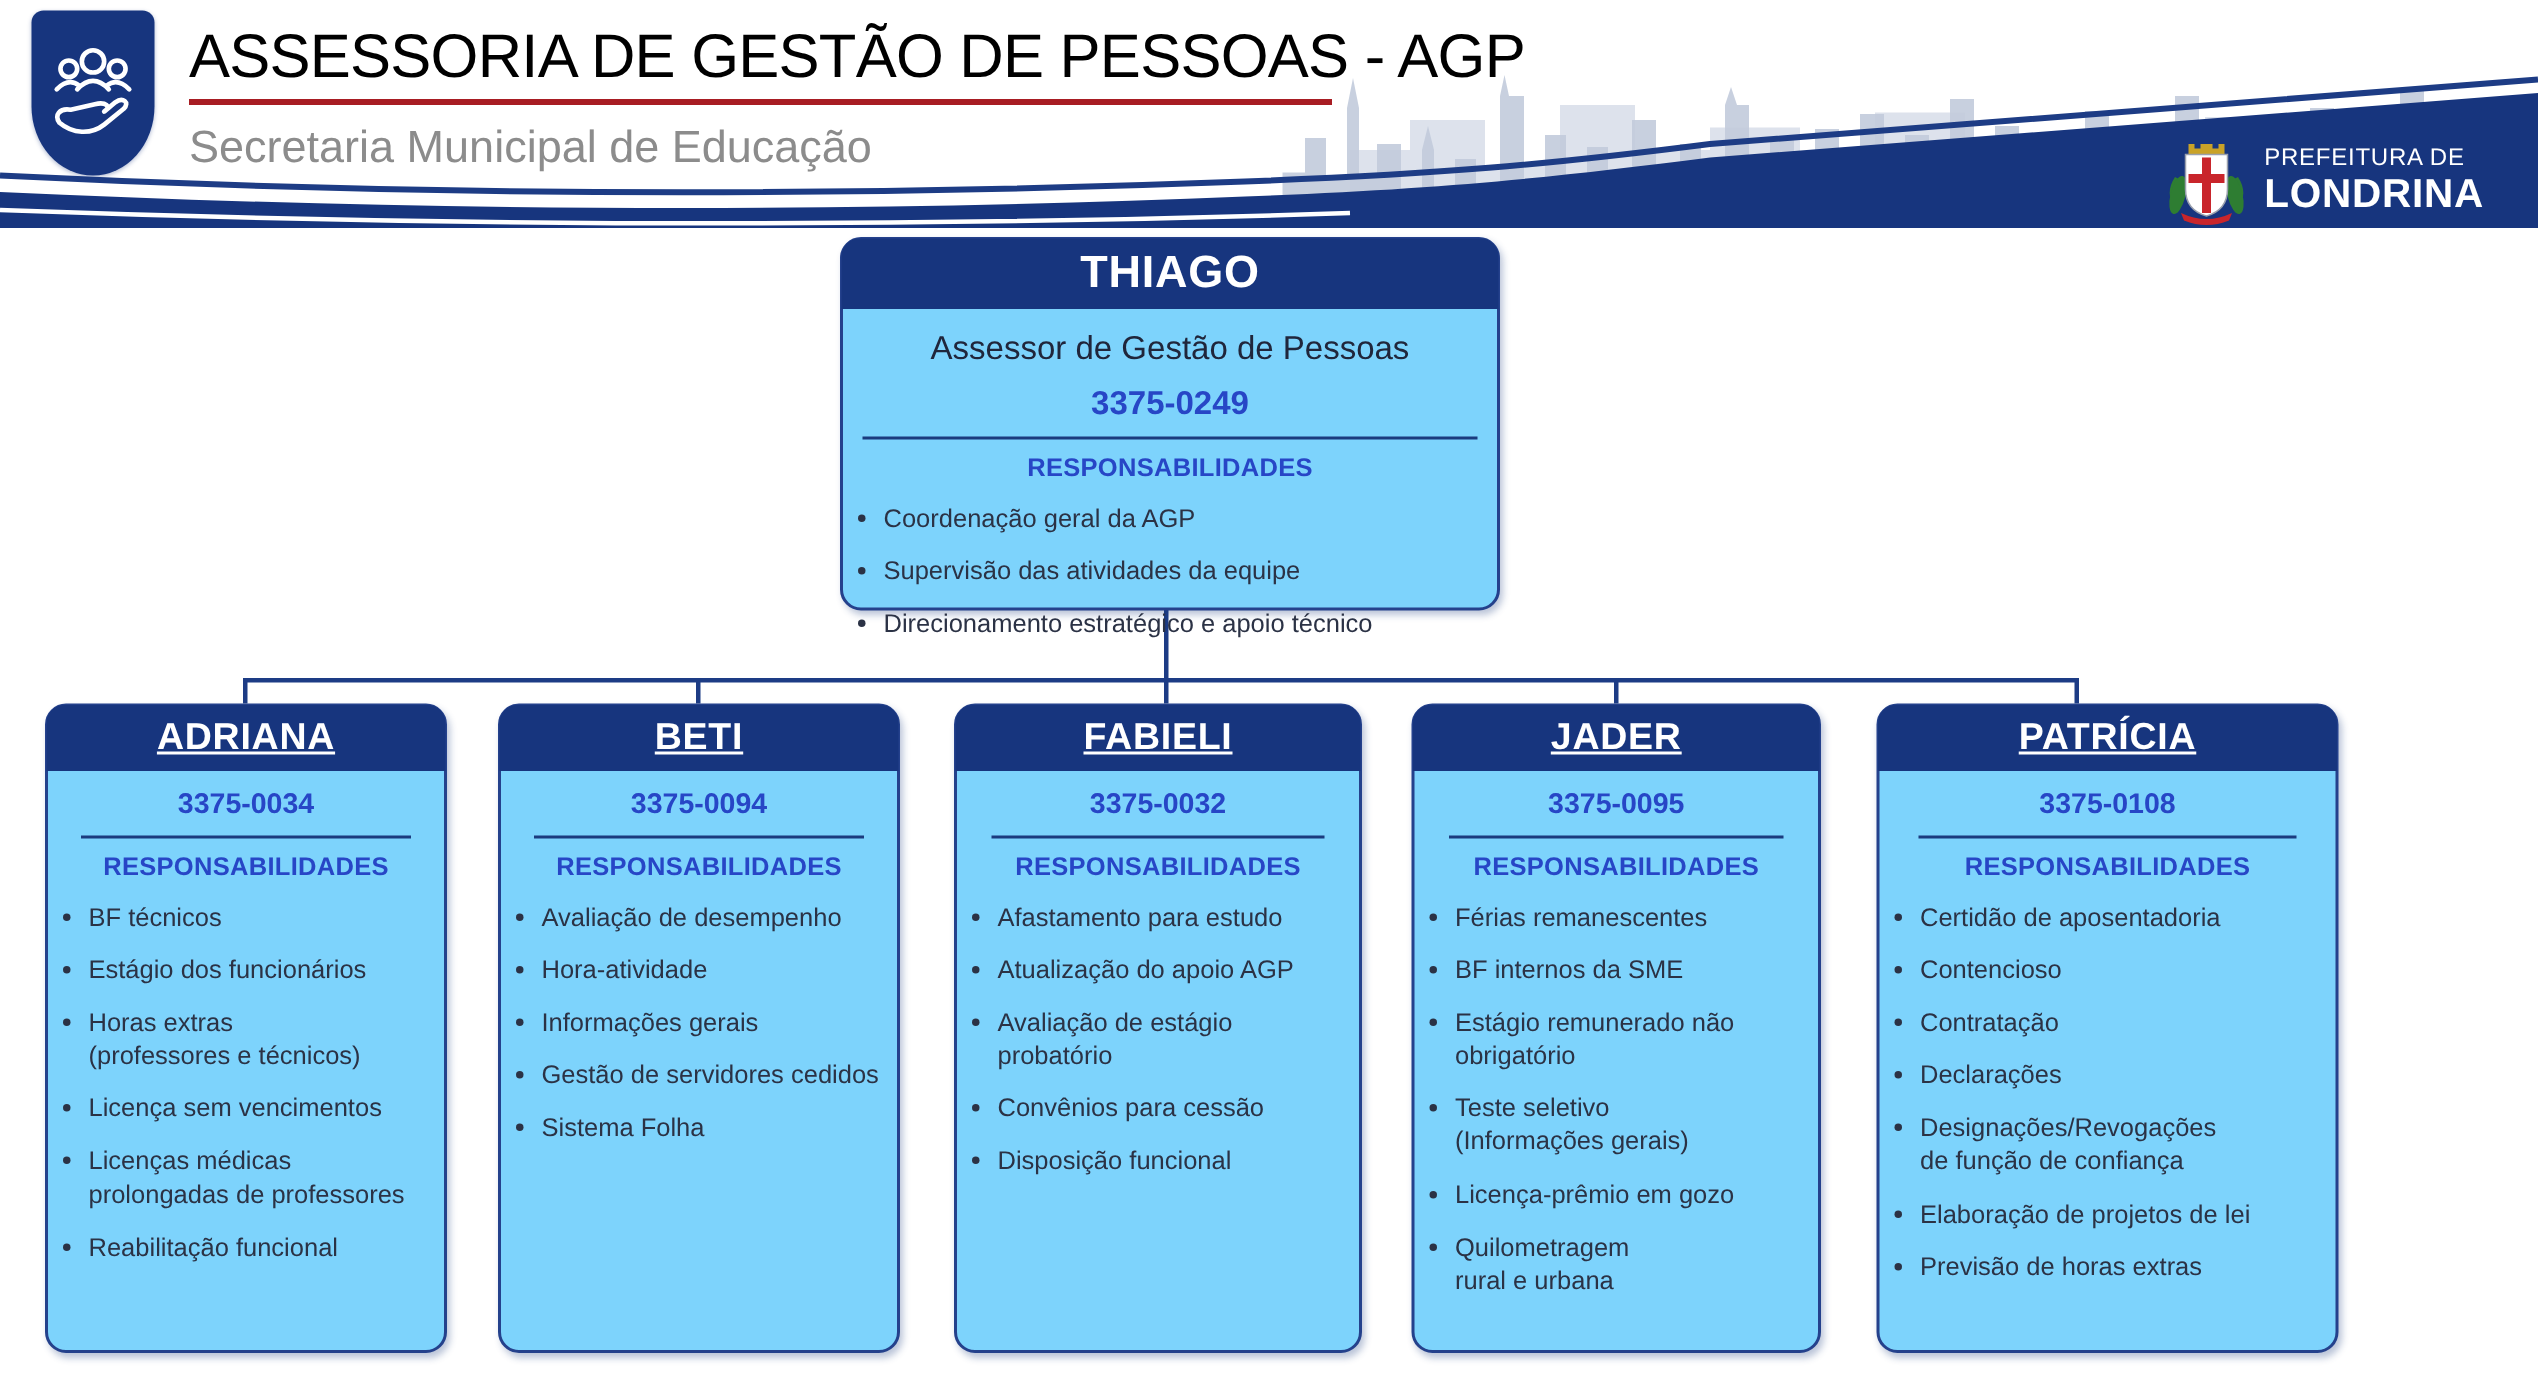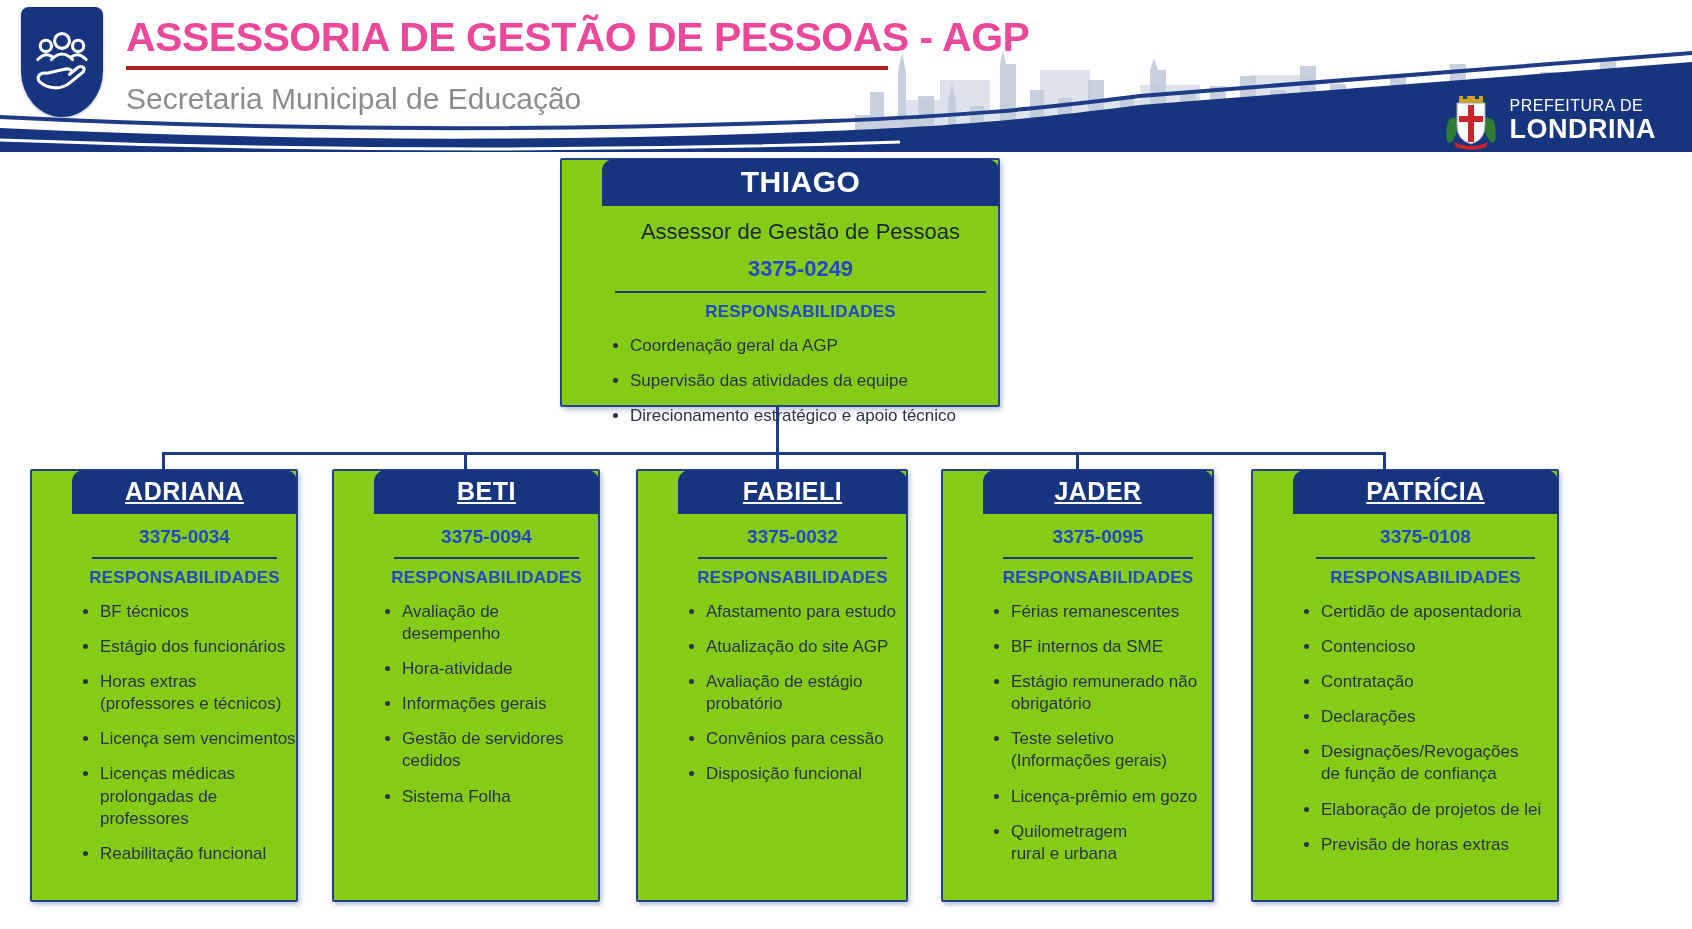--- a/index.html
+++ b/index.html
@@ -21,45 +21,44 @@
     position:absolute; top:7px; left:21px; width:82px; height:110px;
     background:#17357e;
     border-radius:8px 8px 50% 50% / 8px 8px 42% 42%;
     box-shadow:0 1px 3px rgba(23,53,126,.35);
     display:flex; align-items:center; justify-content:center;
     z-index:3;
   }
 
   .title-block { position:absolute; left:126px; top:16px; z-index:3; }
   .page-title {
-    font-size:41px; font-weight:bold; letter-spacing:-0.5px;
-    color:#ec4899; line-height:1.05; white-space:nowrap;
+    font-size:41px; font-weight:normal; letter-spacing:-0.5px;
+    color:#000000; line-height:1.05; white-space:nowrap;
   }
   .title-underline { width:762px; height:4px; background:#a81d23; margin-top:7px; }
   .page-subtitle { font-size:30px; color:#8c8c8c; margin-top:12px; white-space:nowrap; }
 
   .brand {
     position:absolute; right:36px; top:92px; z-index:4;
     display:flex; align-items:center; gap:12px; color:#fff;
   }
   .brand-text { line-height:1.05; }
   .brand-line1 { font-size:16px; letter-spacing:.5px; }
   .brand-line2 { font-size:27px; font-weight:bold; letter-spacing:.5px; }
 
   
   .connector { position:absolute; background:#1d3c85; z-index:1; }
 
   .card {
     position:absolute;
-    background:#84cc16;
+    background:#7dd3fc;
     border:2.5px solid #24418c;
-    border-radius:2px;
+    border-radius:14px;
     box-shadow:2px 3px 5px rgba(27,59,126,.30);
     z-index:2;
-    padding-left:41px;
   }
   .card-header {
     background:#17357e;
     margin:-1px -1px 0 -1px;
     border-radius:12px 12px 0 0;
     color:#fff; font-weight:bold; text-align:center;
     letter-spacing:.5px;
   }
   .manager-card { left:560px; top:158px; width:440px; height:249px; }
   .manager-card .card-header { font-size:30px; padding:6px 0 7px; }
@@ -196,21 +195,21 @@
     </ul>
 </div>
 
 <div class="card staff-card pos-2">
   <div class="card-header">FABIELI</div>
   <div class="phone">3375-0032</div>
   <div class="divider"></div>
   <div class="resp">RESPONSABILIDADES</div>
   <ul class="bullets">
       <li>Afastamento para estudo</li>
-      <li>Atualização do site AGP</li>
+      <li>Atualização do apoio AGP</li>
       <li>Avaliação de estágio
 probatório</li>
       <li>Convênios para cessão</li>
       <li>Disposição funcional</li>
     </ul>
 </div>
 
 <div class="card staff-card pos-3">
   <div class="card-header">JADER</div>
   <div class="phone">3375-0095</div>

